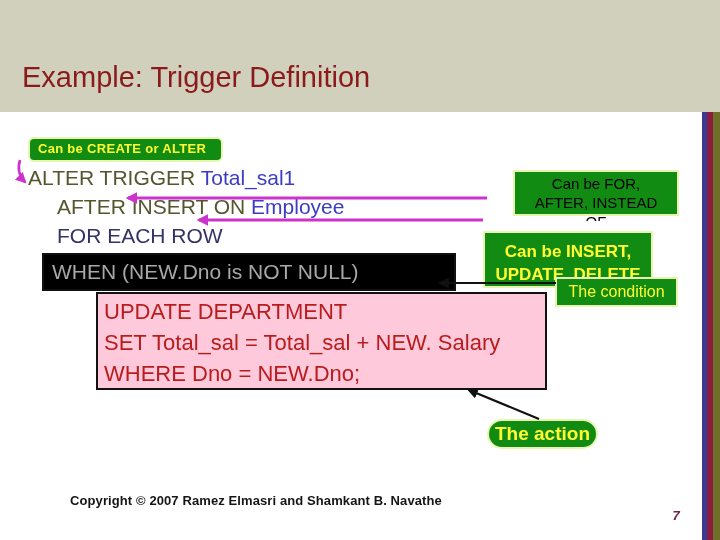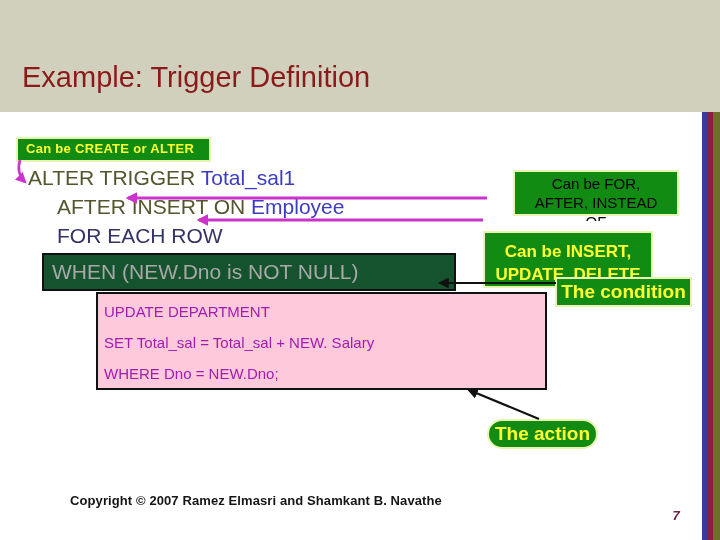--- a/index.html
+++ b/index.html
@@ -12,46 +12,46 @@
 
   .stripe { position:absolute; top:112px; height:428px; }
   .stripe.blue   { left:702px; width:5px; background:#3a3a94; }
   .stripe.maroon { left:707px; width:6px; background:#8c1c40; }
   .stripe.olive  { left:713px; width:7px; background:#6f6f2a; }
 
   .glabel {
     position:absolute; background:#118b11; border:2px solid #e8f5b0;
     color:#ffff33; box-sizing:border-box; text-align:center; white-space:nowrap;
   }
-  .lbl-create { left:16px; top:137px; width:195px; height:25px;
-    font-size:13px; font-weight:bold; line-height:20px; text-align:left; padding-left:8px; letter-spacing:.3px; }
+  .lbl-create { left:28px; top:137px; width:195px; height:25px;
+    font-size:13px; font-weight:bold; line-height:20px; text-align:left; padding-left:8px; letter-spacing:.3px;border-radius:6px; }
   .lbl-timing { left:513px; top:170px; width:166px; height:46px; z-index:2; overflow:visible;
     font-size:15px; color:#000000; }
   .lbl-timing .clip { position:absolute; left:0; top:0; width:100%; height:47px; overflow:hidden; line-height:19px; padding-top:2px; }
   .lbl-type { left:483px; top:231px; width:170px; height:57px; z-index:1;
     font-size:17px; font-weight:bold; line-height:23px; padding-top:7px; }
-  .lbl-cond { left:555px; top:277px; width:137px; height:30px; z-index:2;
-    font-size:19px; font-weight:700; line-height:25px; }
+  .lbl-cond { left:555px; top:277px; width:123px; height:30px; z-index:2;
+    font-size:16px; font-weight:400; line-height:25px; }
   .lbl-act  { left:487px; top:419px; width:111px; height:30px;
     font-size:19px; font-weight:600; line-height:25px;border-radius:15px; }
 
   .code { position:absolute; font-size:21px; white-space:nowrap; }
   .kw    { color:#55552e; }
   .ident { color:#3b3bc4; }
   .navy  { color:#333366; }
 
   .when-box {
     position:absolute; left:42px; top:253px; width:414px; height:38px; box-sizing:border-box;
-    background:#14532d; border:2px solid #111; color:#a8a8a8;
+    background:#000000; border:2px solid #111; color:#a8a8a8;
     font-size:21px; line-height:33px; padding-left:8px; white-space:nowrap;
   }
   .pink-box {
     position:absolute; left:96px; top:292px; width:451px; height:98px; box-sizing:border-box;
-    background:#ffc9dc; border:2px solid #111; color:#a21caf;
-    font-size:15px; line-height:31px; padding:2px 0 0 6px; white-space:nowrap;
+    background:#ffc9dc; border:2px solid #111; color:#b91c1c;
+    font-size:22px; line-height:31px; padding:2px 0 0 6px; white-space:nowrap;
   }
 
   .arrows { position:absolute; left:0; top:0; width:720px; height:540px; z-index:3; pointer-events:none; }
 
   .footer { position:absolute; left:70px; top:493px; font-size:13px; font-weight:bold; color:#151515; letter-spacing:.1px; white-space:nowrap; }
   .pagenum { position:absolute; left:666px; top:508px; width:20px; text-align:center;
     font-size:13px; font-weight:bold; font-style:italic; color:#6e2348; }
 </style>
 </head>
 <body>

